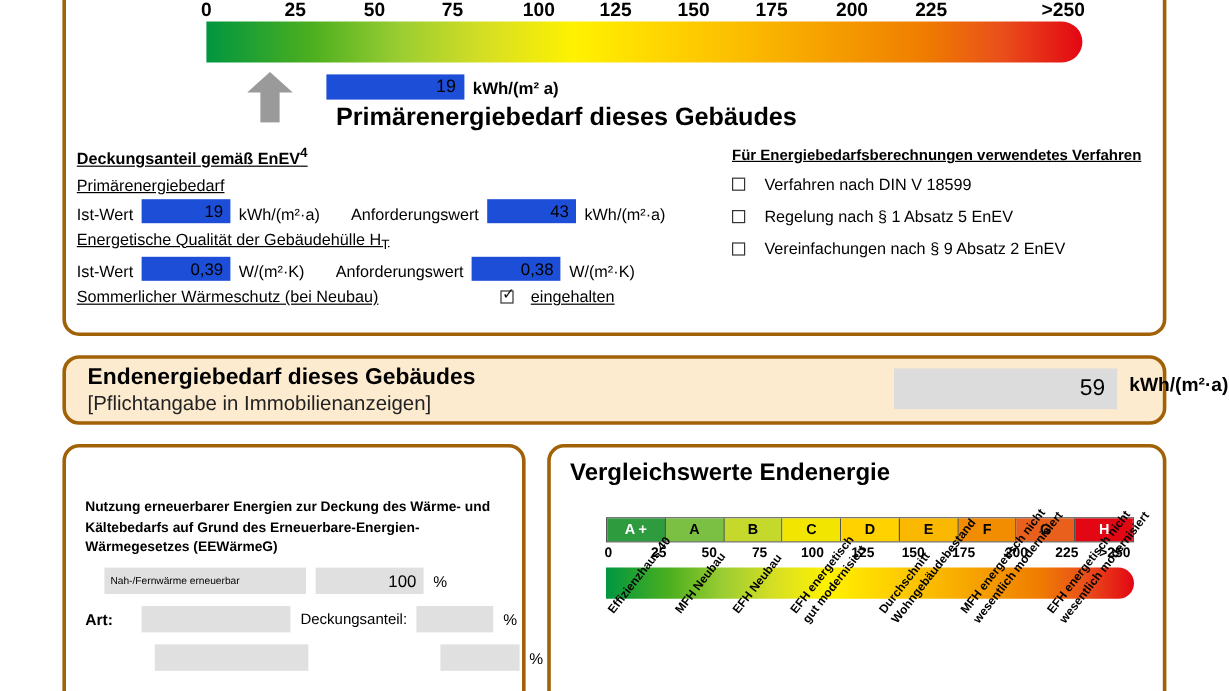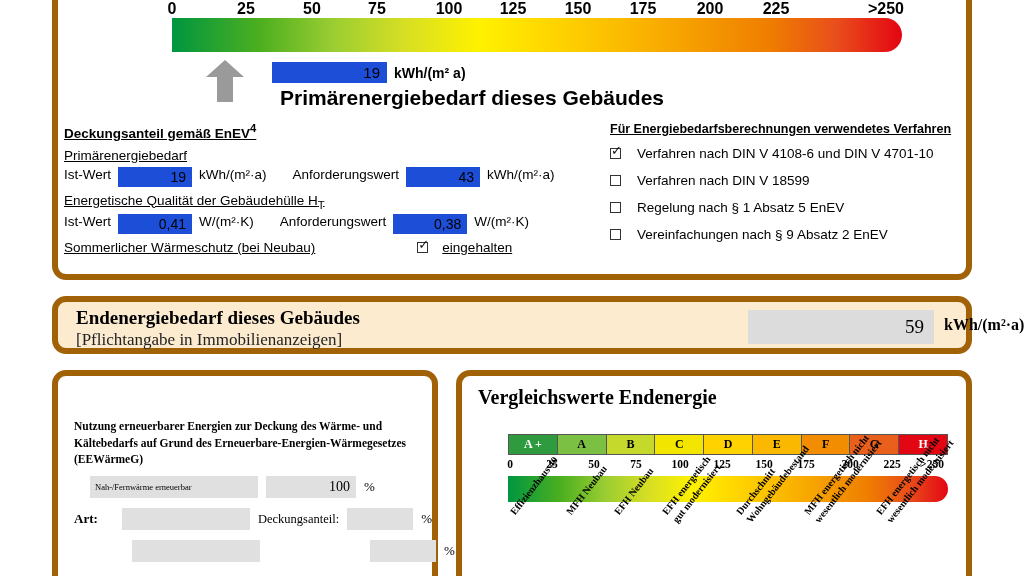--- a/index.html
+++ b/index.html
@@ -18,25 +18,24 @@
   .page {
     position: absolute;
     left: 0; top: 0;
     width: 1024px;
     height: 576px;
     background: #ffffff;
   }
   
   .panel {
     position: absolute;
-    border: 6px solid #a16207;
+    border: 3px solid #a16207;
     border-radius: 14px;
     background: #ffffff;
     box-sizing: border-box;
-    font-family: Liberation Serif, serif;
   }
   .panel-top {
     left: 52px; top: -60px;
     width: 920px; height: 340px;
     border-radius: 14px;
   }
   .panel-end {
     left: 52px; top: 296px;
     width: 920px; height: 58px;
     background: #FDEBD0;
@@ -142,21 +141,21 @@
     margin-bottom: 7px;
   }
   .req-heading sup { font-weight: bold; }
   .req-sub {
     text-decoration: underline;
     margin-bottom: 4px;
     font-size: 13.5px;
   }
   .req-row {
     display: flex;
-    align-items: flex-start;
+    align-items: flex-end;
     gap: 7px;
     margin-bottom: 6px;
     font-size: 13.5px;
   }
   .req-row .lbl { white-space: nowrap; }
   .req-row .value-box {
     width: 74px; height: 20px;
     line-height: 20px;
     padding-right: 6px;
     font-size: 14px;
@@ -424,43 +423,39 @@
       <span class="value-box">43</span>
       <span class="unit">kWh/(m²·a)</span>
     </div>
 
     <div class="req-sub">
       <span>Energetische Qualität der Gebäudehülle H</span><sub>T</sub>
     </div>
 
     <div class="req-row">
       <span class="lbl">Ist-Wert</span>
-      <span class="value-box">0,41</span>
+      <span class="value-box">0,39</span>
       <span class="unit">W/(m²·K)</span>
       <span class="spacer"></span>
       <span class="lbl">Anforderungswert</span>
       <span class="value-box">0,38</span>
       <span class="unit">W/(m²·K)</span>
     </div>
 
     <div class="sommer-row">
       <span class="u">Sommerlicher Wärmeschutz (bei Neubau)</span>
       <span style="width:86px;"></span>
       <span class="cbox checked"></span>
       <span style="margin-left:6px;text-decoration:underline;">eingehalten</span>
     </div>
   </div>
 
   <div class="verf-block">
     <div class="verf-heading">Für Energiebedarfsberechnungen verwendetes Verfahren</div>
 
-    <div class="verf-row">
-      <span class="cbox checked"></span>
-      <span>Verfahren nach DIN V 4108-6 und DIN V 4701-10</span>
-    </div>
     <div class="verf-row">
       <span class="cbox"></span>
       <span>Verfahren nach DIN V 18599</span>
     </div>
     <div class="verf-row">
       <span class="cbox"></span>
       <span>Regelung nach § 1 Absatz 5 EnEV</span>
     </div>
     <div class="verf-row">
       <span class="cbox"></span>

